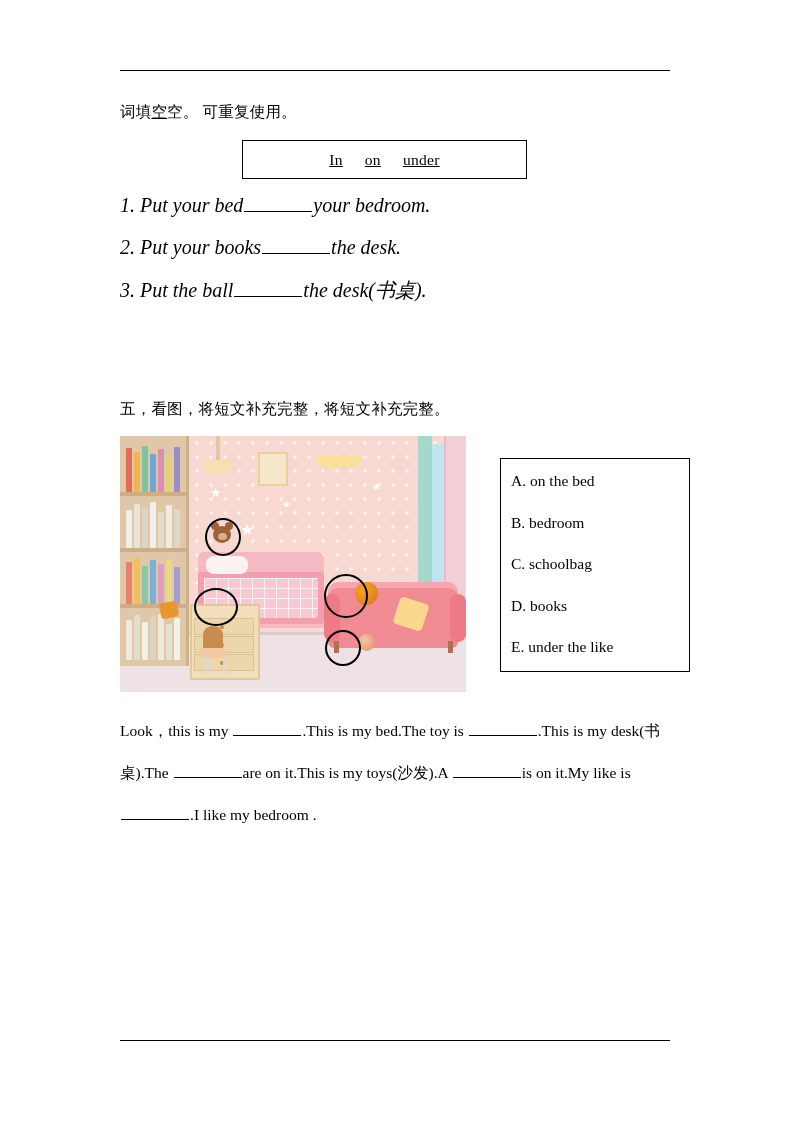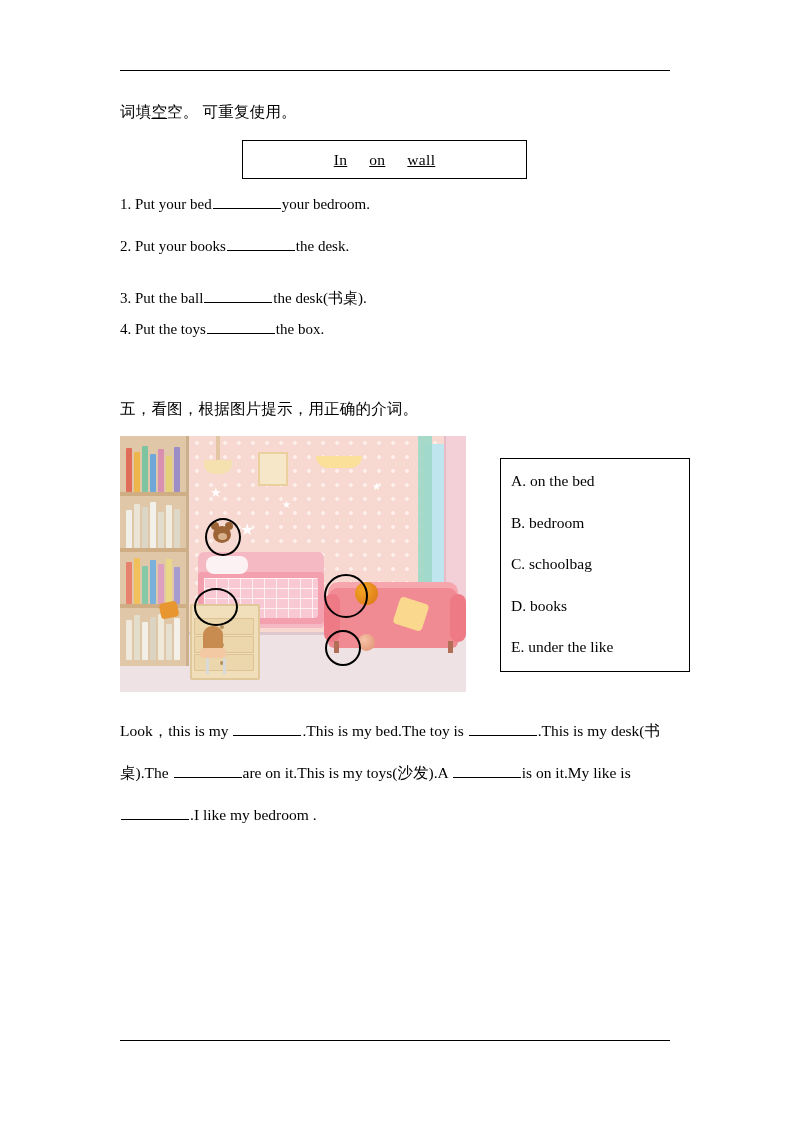--- a/index.html
+++ b/index.html
@@ -56,26 +56,27 @@
     align-items: center;
     justify-content: center;
     font-size: 15.5px;
     letter-spacing: 0.3px;
   }
   .wordbank .w { margin: 0 11px; text-decoration: underline; }
 
   .qitem {
     position: absolute;
     left: 120px;
-    font-size: 15px;
+    font-size: 20px;
     white-space: pre;
+    font-style: italic;
   }
   .q1 { top: 194px; }
   .q2 { top: 236px; }
-  .q3 { top: 288px; }
+  .q3 { top: 277px; }
   .q4 { top: 319px; }
   .q5 { top: 360px; }
 
   .blank {
     display: inline-block;
     border-bottom: 1.1px solid #000;
     width: 68px;
     vertical-align: baseline;
     height: 14px;
     margin: 0 1px;
@@ -390,33 +391,32 @@
 
 <div class="page">
 
   <div class="rule-top"></div>
 
   <div class="line1">词填<span class="u">空</span>空。  可重复使用。</div>
 
   <div class="wordbank">
     <span class="w">In</span>
     <span class="w">on</span>
-    <span class="w">wall</span>
+    <span class="w">under</span>
   </div>
 
   <div class="qitem q1"><span>1.</span> <span>Put your bed</span><span class="blank"></span><span>your bedroom.</span></div>
 
   <div class="qitem q2"><span>2.</span> <span>Put your books</span><span class="blank"></span><span>the desk.</span></div>
 
   <div class="qitem q3"><span>3.</span> <span>Put the ball</span><span class="blank"></span><span>the desk(书桌).</span></div>
 
-  <div class="qitem q4"><span>4.</span> <span>Put the toys</span><span class="blank"></span><span>the box.</span></div>
-
-
-  <div class="section5">五，看图，根据图片提示，用正确的介词。</div>
+
+
+  <div class="section5">五，看图，将短文补充完整，将短文补充完整。</div>
 
   <div class="picture">
     <div class="pic-wall"></div>
     <div class="pic-floor"></div>
 
     <div class="window"></div>
     <div class="curtain2"></div>
     <div class="curtain"></div>
 
     <div class="shelf">

